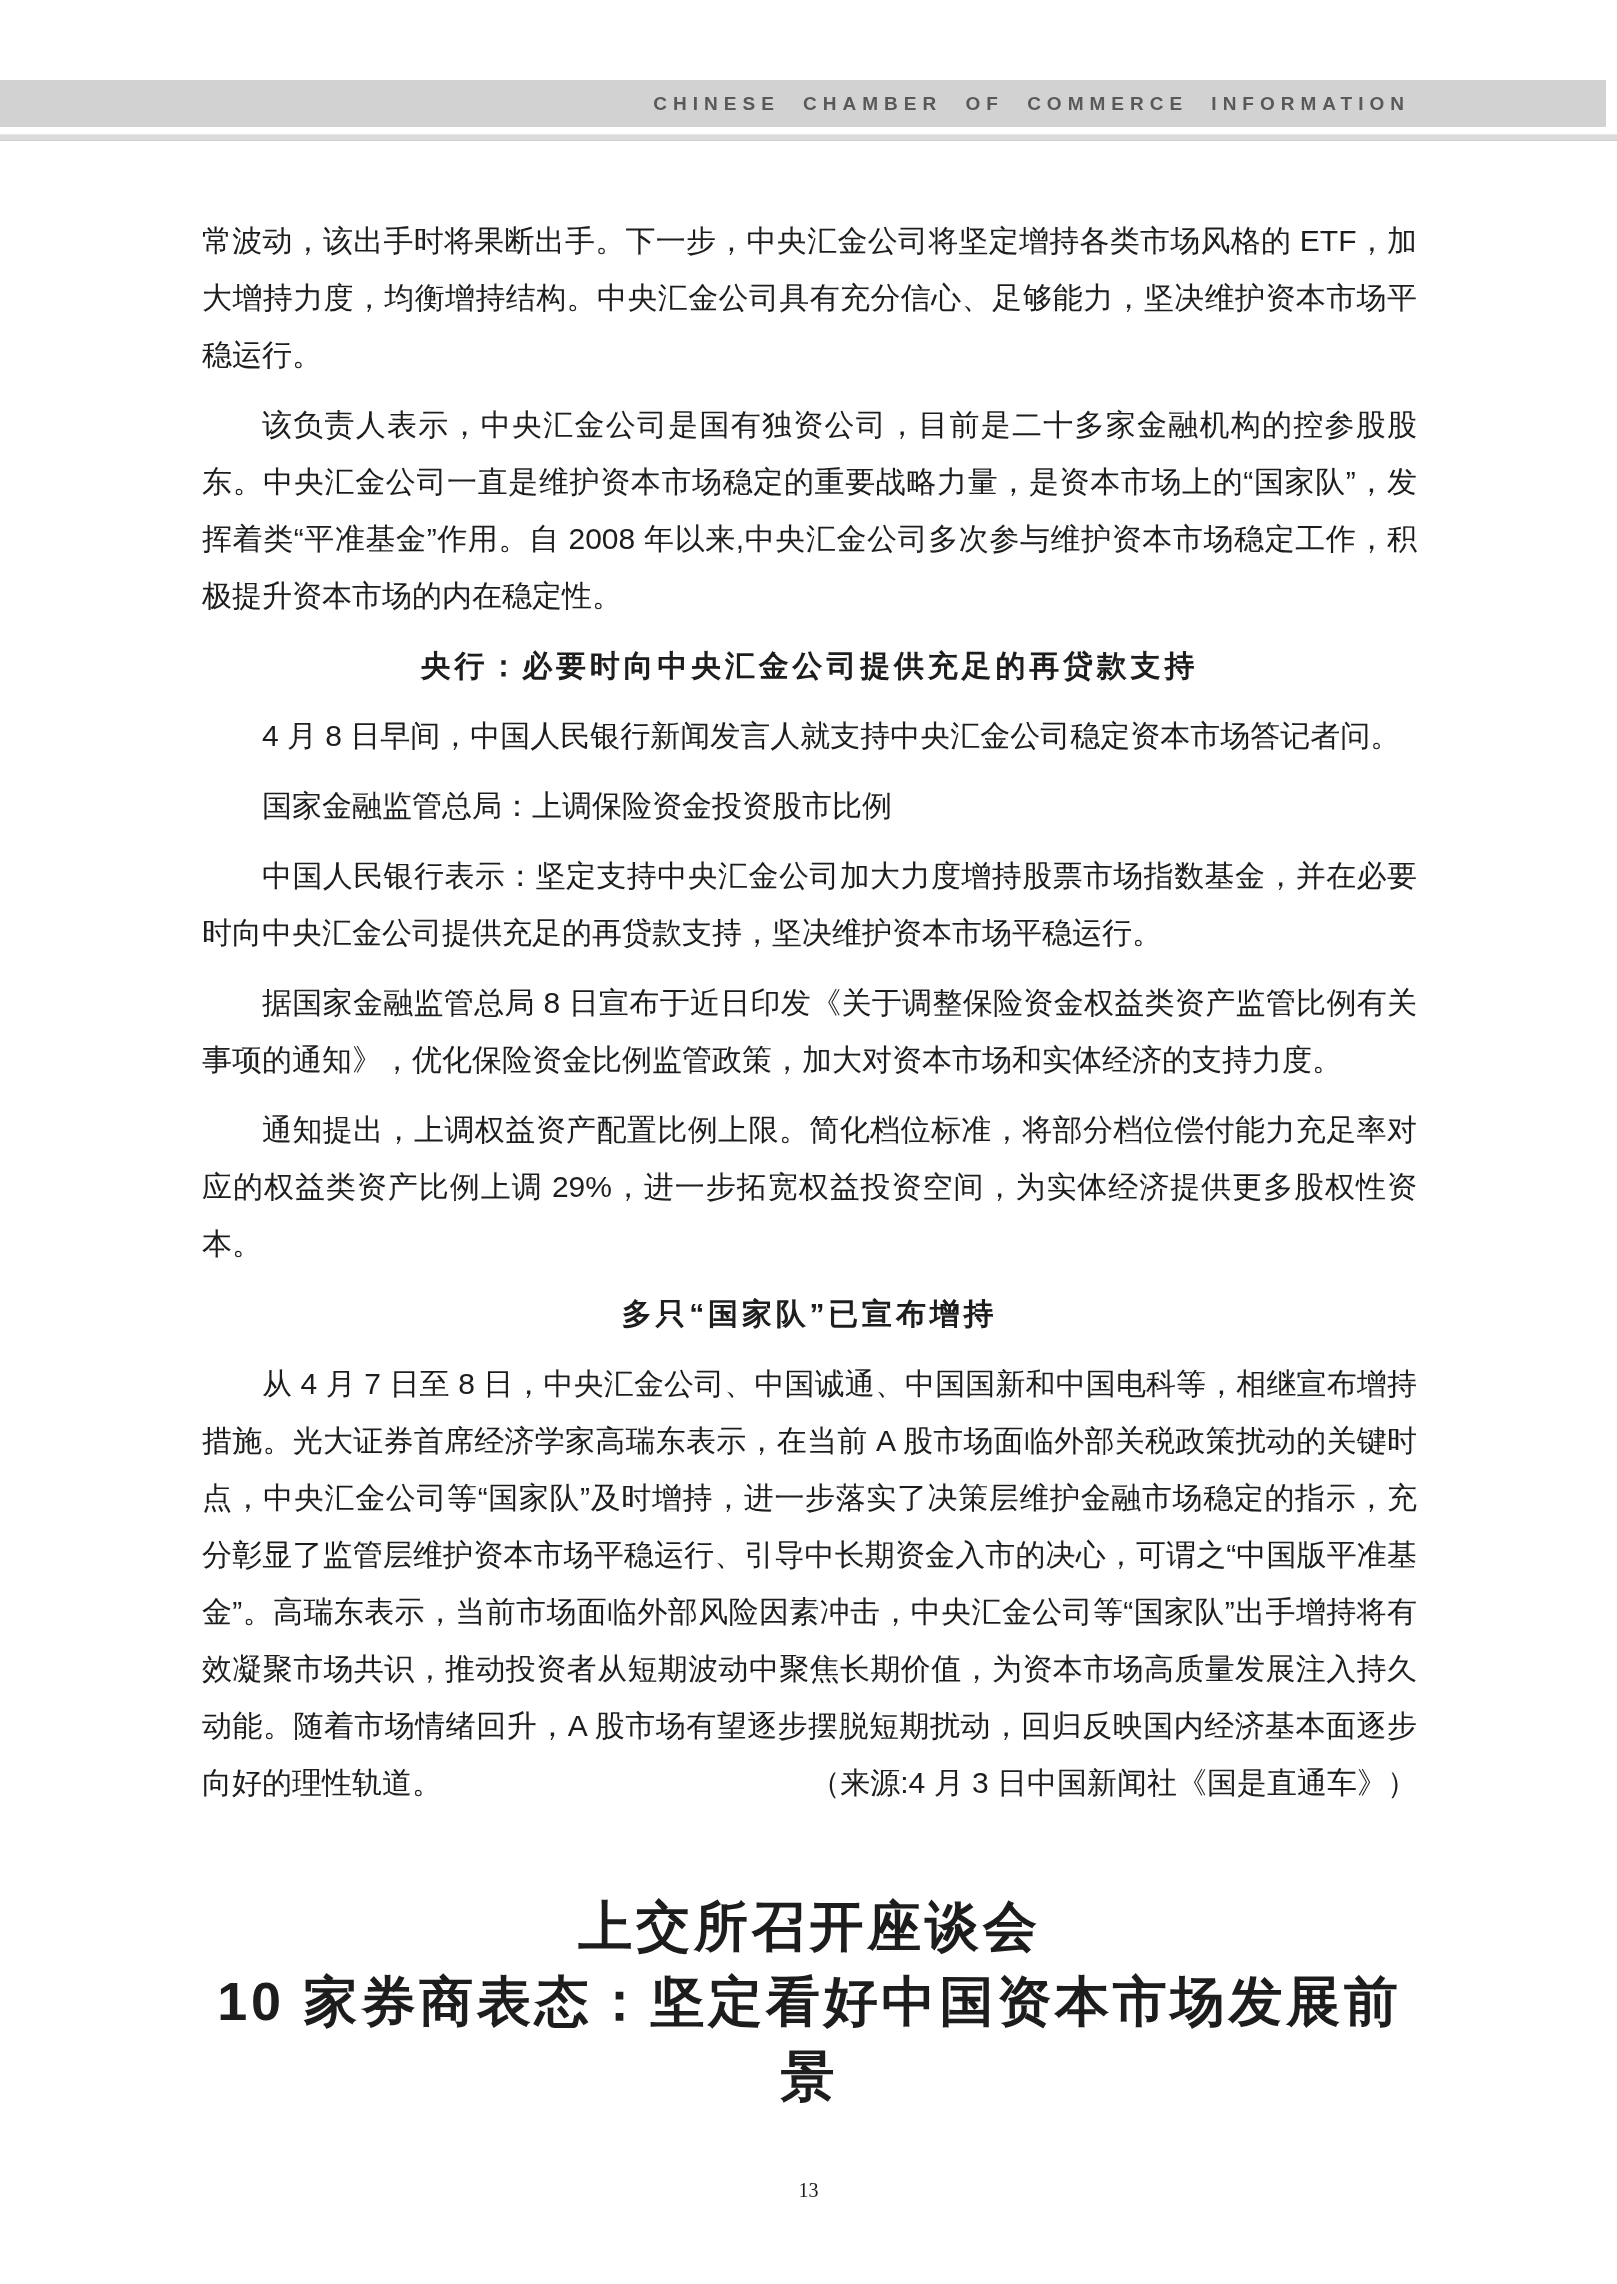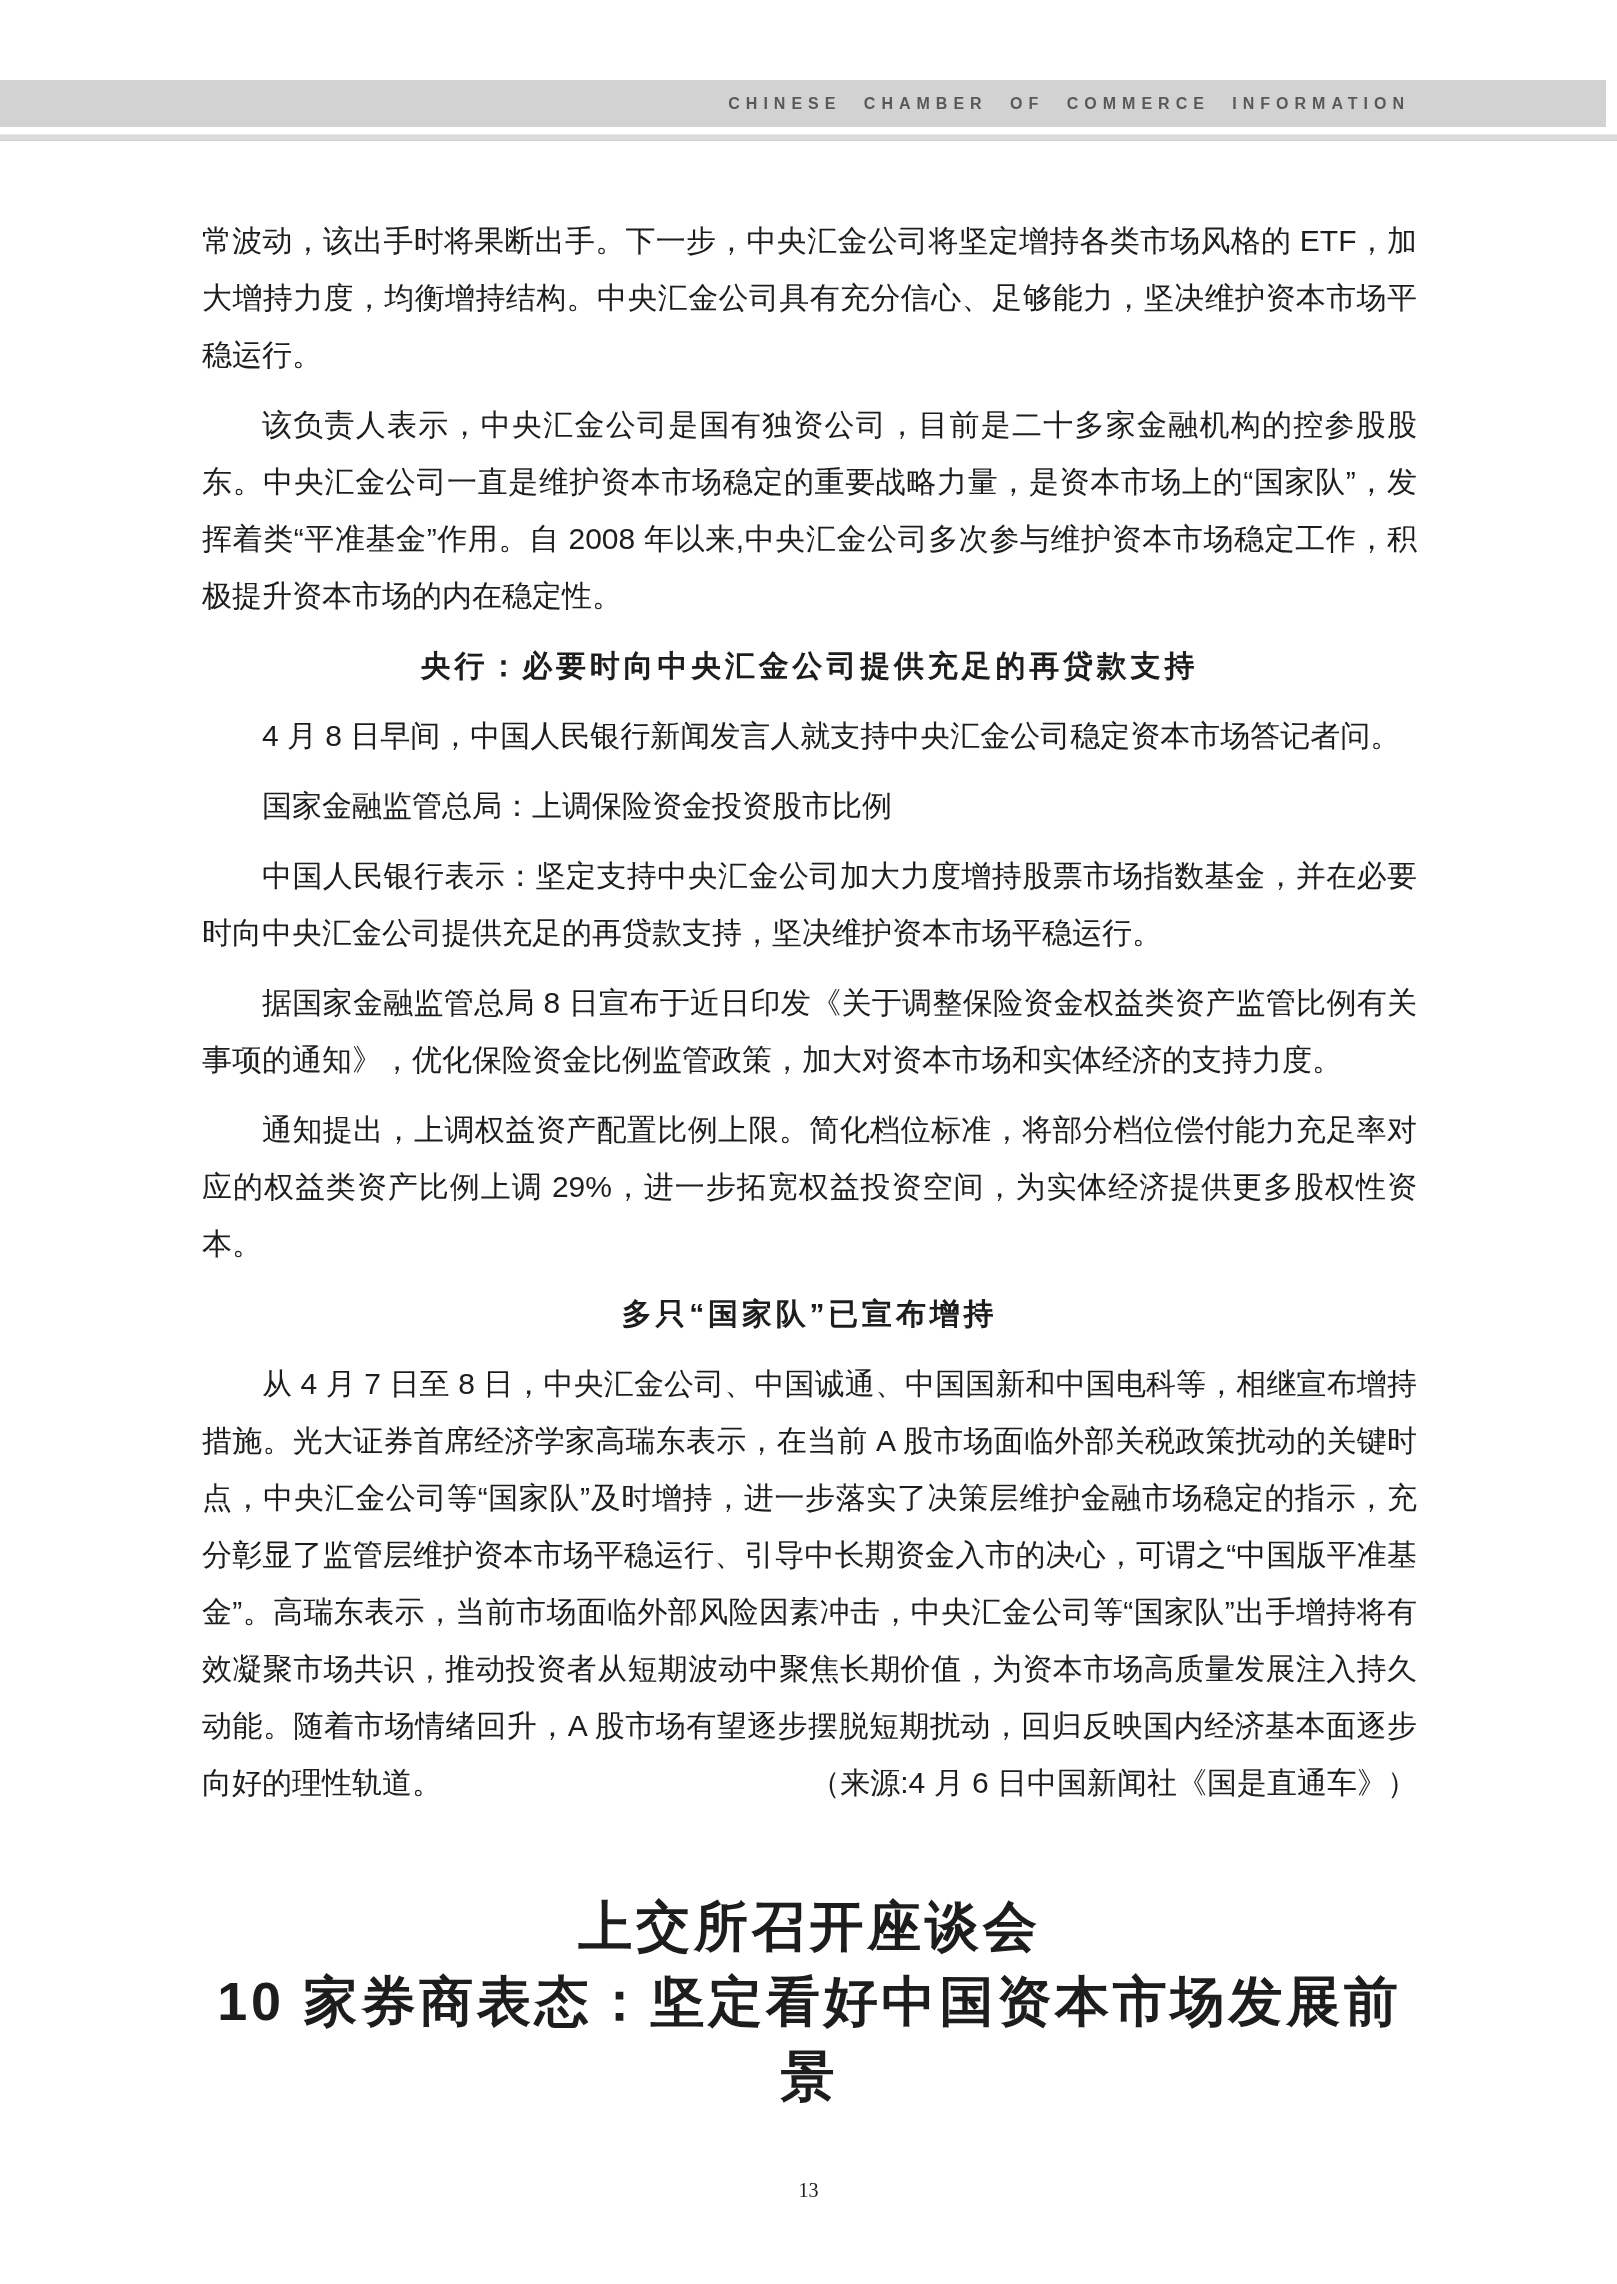--- a/index.html
+++ b/index.html
@@ -16,21 +16,21 @@
     position:absolute; top:80px; left:0;
     width:1606px; height:47px;
     background:#d2d2d2;
     text-align:right;
     box-sizing:border-box;
     padding-right:196px;
   }
   .banner-text {
     display:inline-block;
     line-height:47px;
-    font-size:16px;
+    font-size:19px;
     font-weight:bold;
     letter-spacing:6px;
     word-spacing:12px;
     color:#595959;
     white-space:nowrap;
   }
   .header-strip {
     position:absolute; top:134px; left:0;
     width:1617px; height:6.8px;
     background:#dbdbdb;
@@ -102,21 +102,21 @@
   <p class="indent">中国人民银行表示：坚定支持中央汇金公司加大力度增持股票市场指数基金，并在必要时向中央汇金公司提供充足的再贷款支持，坚决维护资本市场平稳运行。</p>
 
   <p class="indent">据国家金融监管总局 8 日宣布于近日印发《关于调整保险资金权益类资产监管比例有关事项的通知》，优化保险资金比例监管政策，加大对资本市场和实体经济的支持力度。</p>
 
   <p class="indent">通知提出，上调权益资产配置比例上限。简化档位标准，将部分档位偿付能力充足率对应的权益类资产比例上调 29%，进一步拓宽权益投资空间，为实体经济提供更多股权性资本。</p>
 
   <p class="center-head">多只“国家队”已宣布增持</p>
 
   <p class="indent">
     <span>从 4 月 7 日至 8 日，中央汇金公司、中国诚通、中国国新和中国电科等，相继宣布增持措施。光大证券首席经济学家高瑞东表示，在当前 A 股市场面临外部关税政策扰动的关键时点，中央汇金公司等“国家队”及时增持，进一步落实了决策层维护金融市场稳定的指示，充分彰显了监管层维护资本市场平稳运行、引导中长期资金入市的决心，可谓之“中国版平准基金”。高瑞东表示，当前市场面临外部风险因素冲击，中央汇金公司等“国家队”出手增持将有效凝聚市场共识，推动投资者从短期波动中聚焦长期价值，为资本市场高质量发展注入持久动能。随着市场情绪回升，A 股市场有望逐步摆脱短期扰动，回归反映国内经济基本面逐步向好的理性轨道。</span>
-    <span class="source">（来源:4 月 6 日中国新闻社《国是直通车》）</span>
+    <span class="source">（来源:4 月 3 日中国新闻社《国是直通车》）</span>
   </p>
 
   <div class="article-title">
     <div>上交所召开座谈会</div>
     <div>10 家券商表态：坚定看好中国资本市场发展前景</div>
   </div>
 
 
 </div>
 

